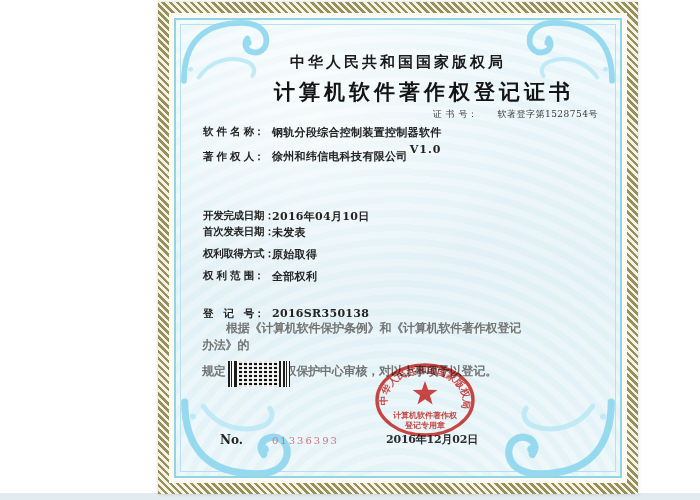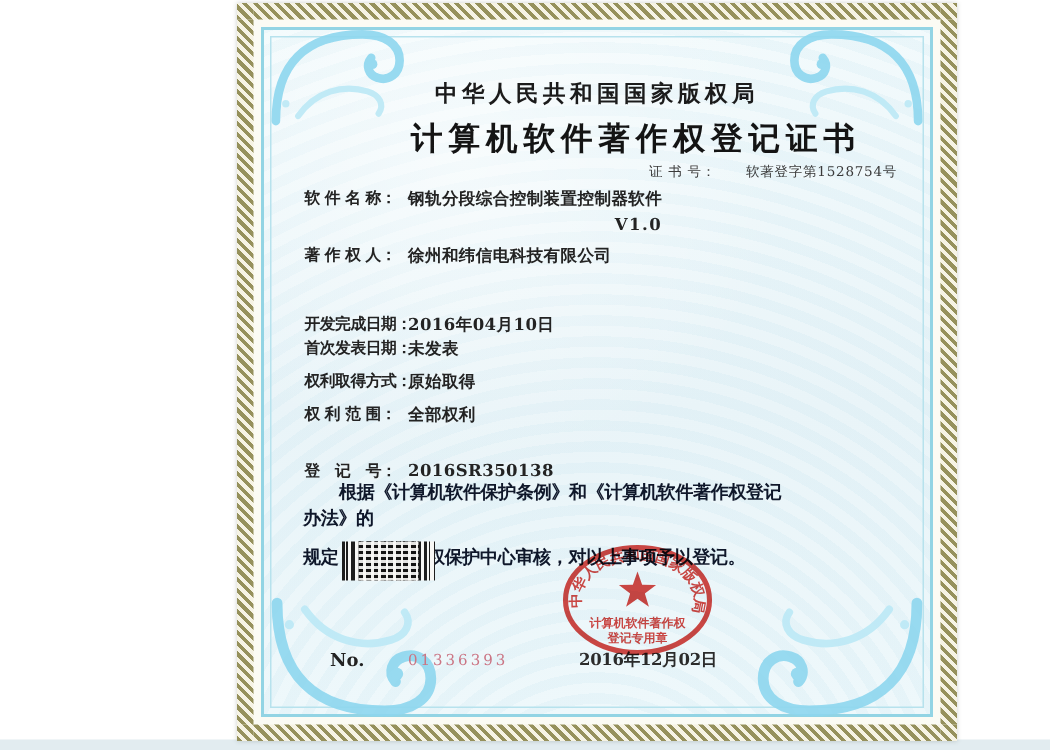--- a/index.html
+++ b/index.html
@@ -37,25 +37,25 @@
   .certno-line { position:absolute; top:106px; right:40px; font-size:9px;
     color:#3a3a3a; letter-spacing:.5px; }
   .certno-line .lbl { margin-right:20px; }
 
   .frow { position:absolute; left:45px; display:flex; align-items:flex-start;
     color:#232323; }
   .flabel { width:66px; flex-shrink:0; font-size:10.5px; letter-spacing:-.3px;
     font-weight:bold; margin-right:3px; white-space:nowrap; }
   .fvalue { font-size:11px; font-weight:bold; letter-spacing:.3px; white-space:nowrap; }
   .fvalue .v2 { display:block; margin-top:3px; letter-spacing:1px;text-align:right; }
-  .r0 { top:123px; } .r1 { top:161px; } .r2 { top:207px; } .r3 { top:223px; }
+  .r0 { top:123px; } .r1 { top:147px;align-items:center; } .r2 { top:207px; } .r3 { top:223px; }
   .r4 { top:245px; } .r5 { top:267px; } .r6 { top:305px; }
 
   .statement { position:absolute; left:44px; top:318px; width:330px;
-    font-size:12px; font-weight:bold; color:#0f172a; letter-spacing:-.2px; }
+    font-size:12px; font-weight:bold; color:#737373; letter-spacing:-.2px; }
   .statement .s1 { text-indent:24px; }
   .statement .s2 { margin-top:9px; }
 
   
   .barcode { position:absolute; left:70px; top:359px; width:62px; height:26px;
     background:repeating-linear-gradient(90deg,#1d1d1d 0 2px,#f7f7f5 2px 3px,
       #1d1d1d 3px 4px,#f7f7f5 4px 6px,#1d1d1d 6px 9px,#f7f7f5 9px 11px); }
   .barcode::after { content:""; position:absolute; left:11px; right:11px; top:0; bottom:0;
     background:
       repeating-linear-gradient(0deg, rgba(250,250,248,.9) 0 2px, transparent 2px 4px),

